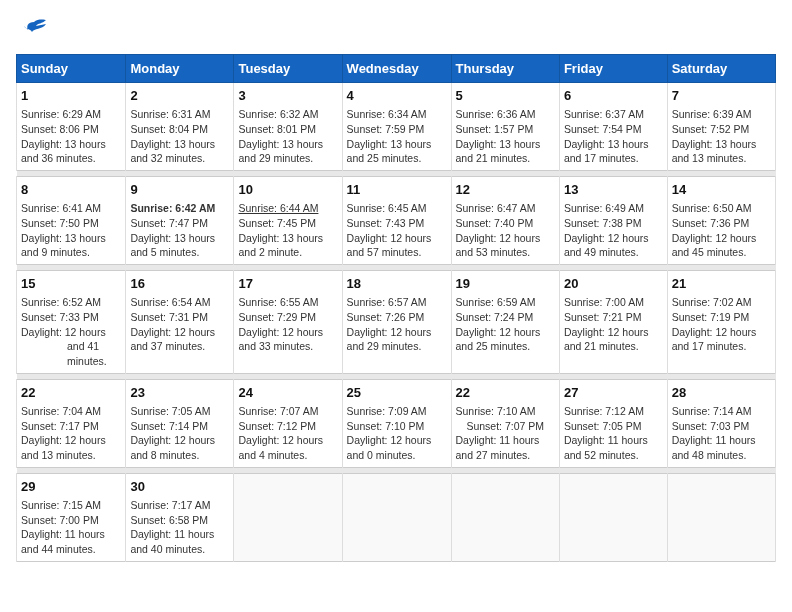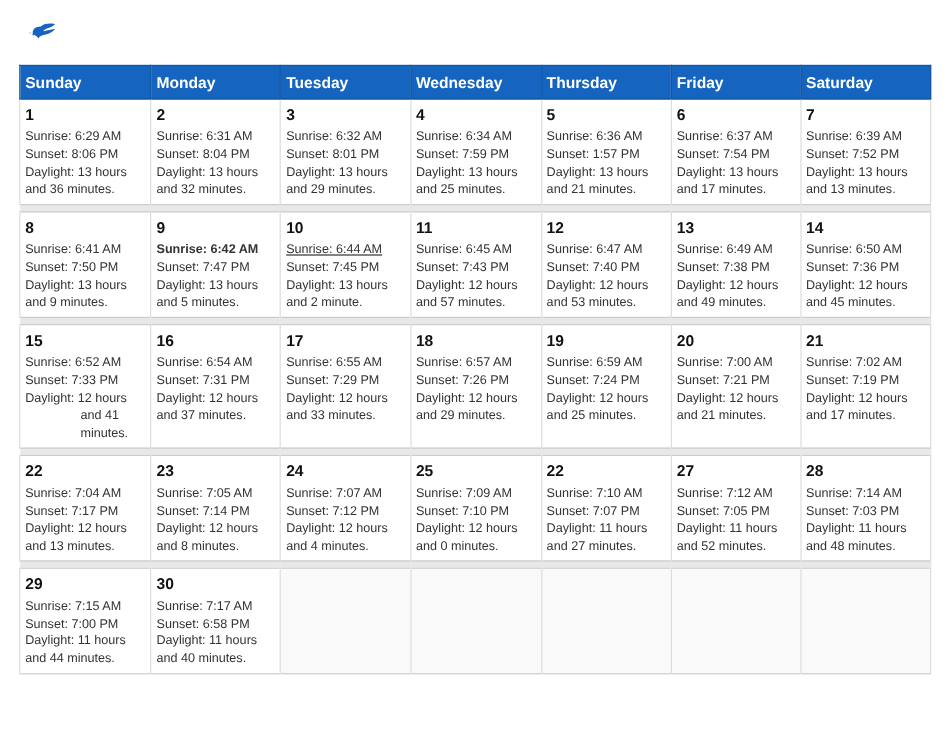--- a/index.html
+++ b/index.html
@@ -306,21 +306,21 @@
         <td>
           <span class="day-num">25</span>
           <span style="display: block;">Sunrise: 7:09 AM</span>
           <span style="display: block;">Sunset: 7:10 PM</span>
           <span style="display: block;">Daylight: 12 hours</span>
           <span style="display: block;">and 0 minutes.</span>
         </td>
         <td>
           <span class="day-num">22</span>
           <span style="display: block;">Sunrise: 7:10 AM</span>
-          <span style="display: block;">Sunset: 7:07 PM</span>
+          <span style="display: block; text-align: center;">Sunset: 7:07 PM</span>
           <span style="display: block;">Daylight: 11 hours</span>
           <span style="display: block;">and 27 minutes.</span>
         </td>
         <td>
           <span class="day-num">27</span>
           <span style="display: block;">Sunrise: 7:12 AM</span>
           <span style="display: block;">Sunset: 7:05 PM</span>
           <span style="display: block;">Daylight: 11 hours</span>
           <span style="display: block;">and 52 minutes.</span>
         </td>

